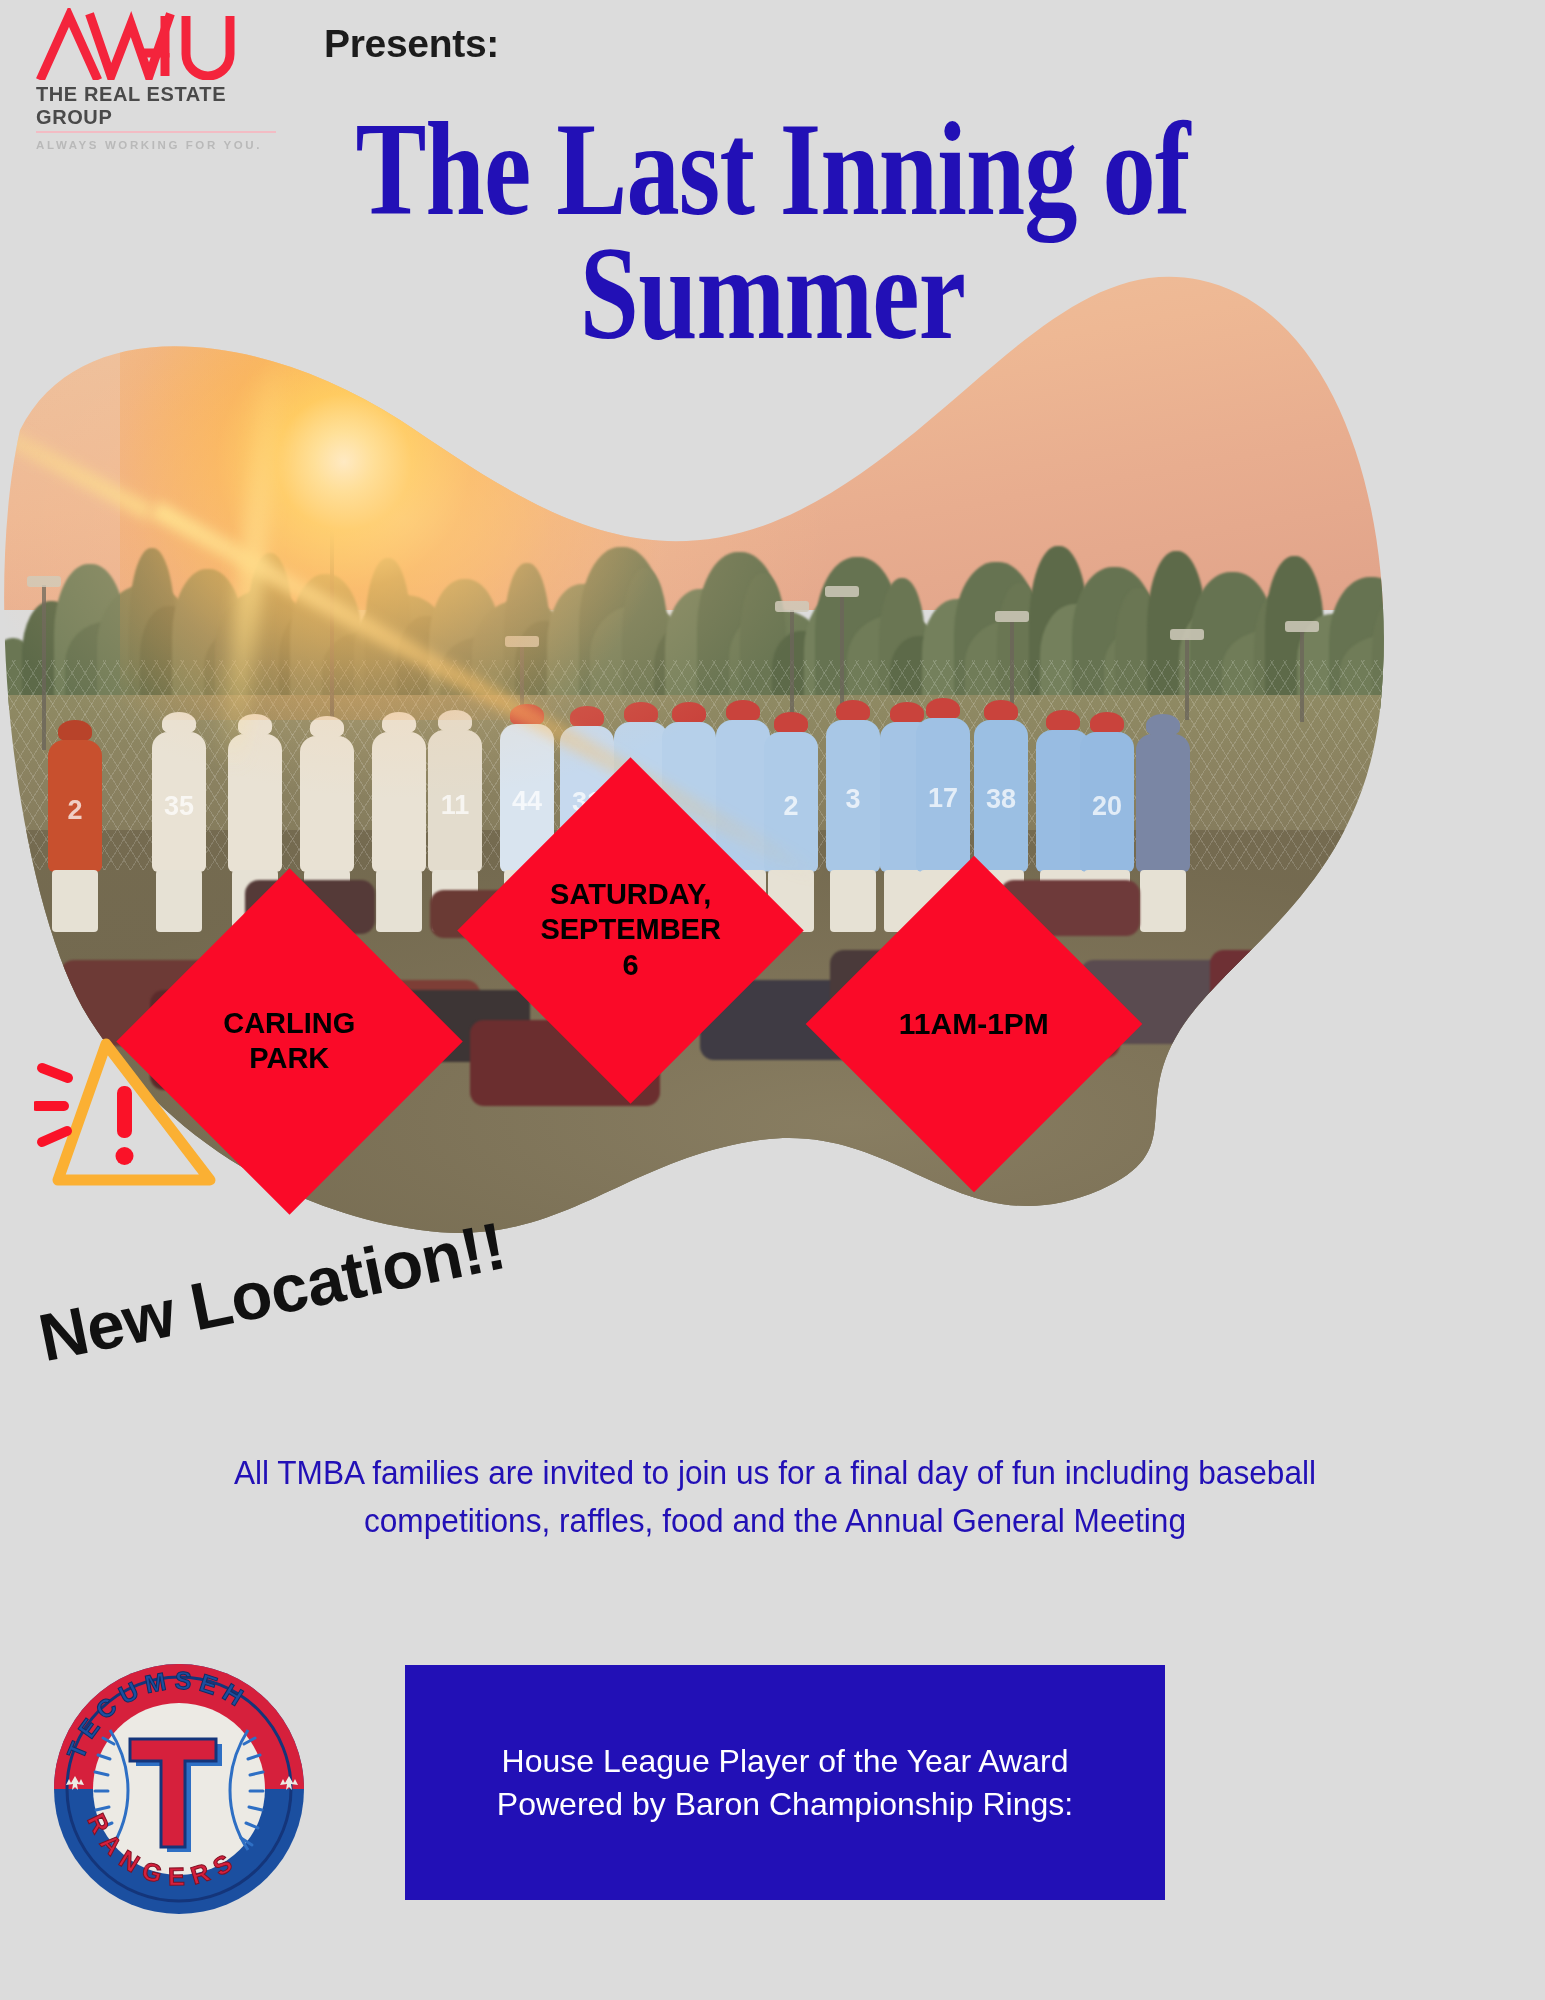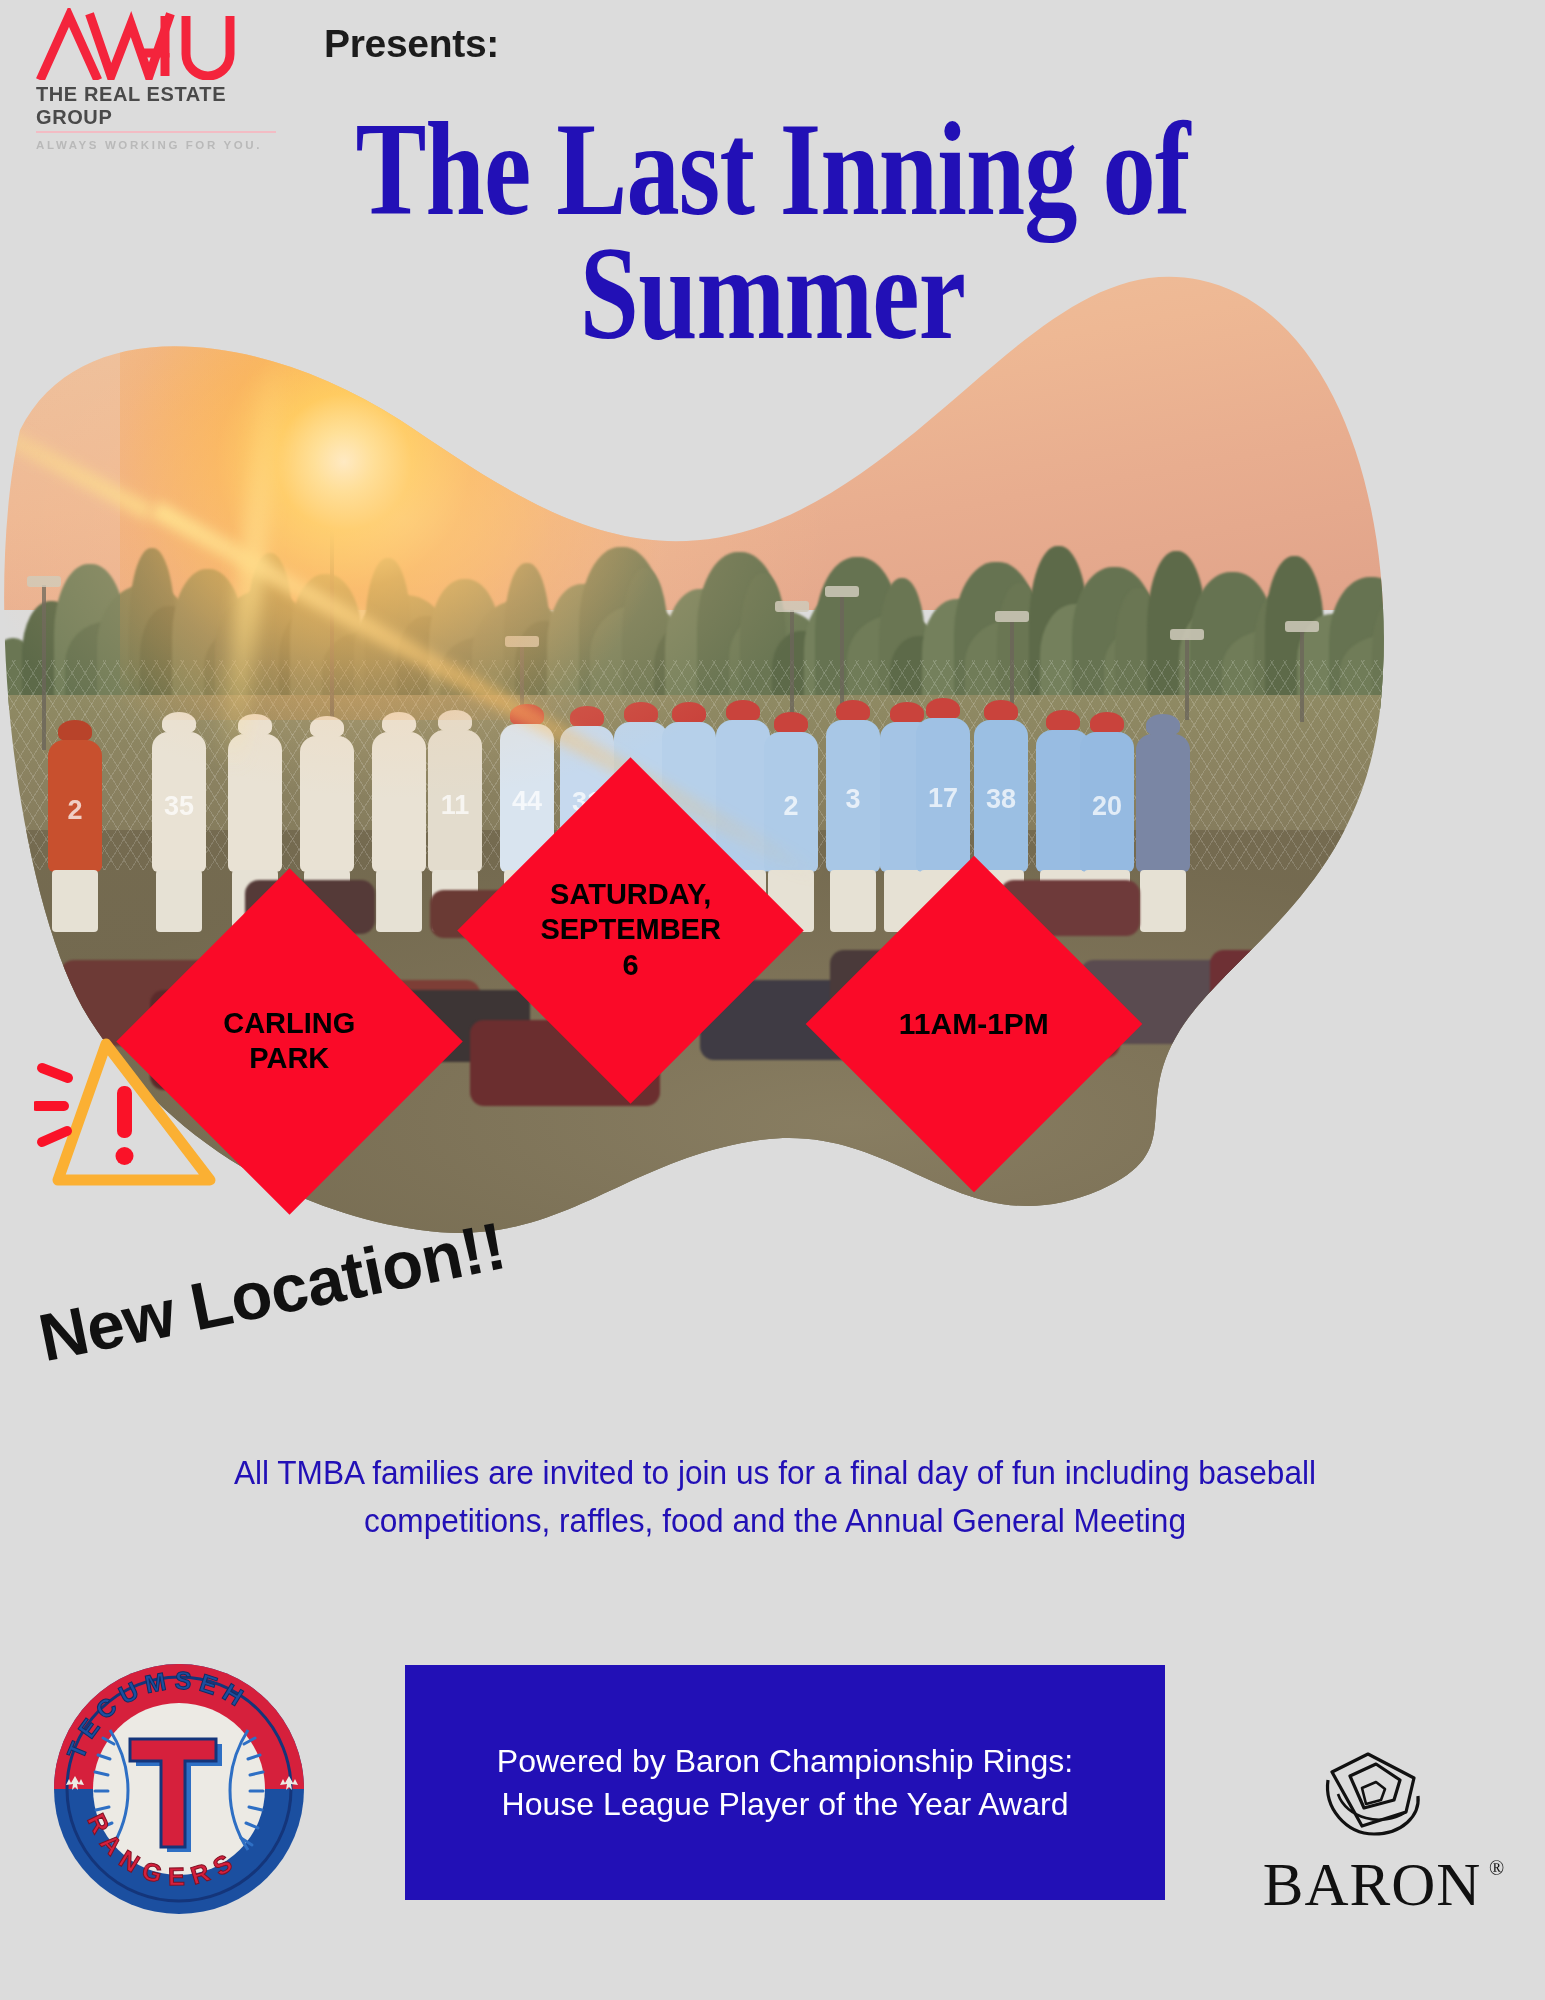--- a/index.html
+++ b/index.html
@@ -417,22 +417,22 @@
   <div class="diamond" style="left:855px;top:905px;width:238px;height:238px;">
     <span class="dtxt" style="font-size:30px;">11AM-1PM</span>
   </div>
 
   <div class="body-copy">
     <div>All TMBA families are invited to join us for a final day of fun including baseball</div>
     <div>competitions, raffles, food and the Annual General Meeting</div>
   </div>
 
   <div class="sponsor">
+    <div>House League Player of the Year Award</div>
     <div>Powered by Baron Championship Rings:</div>
-    <div>House League Player of the Year Award</div>
   </div>
 
   <div class="rangers">
     <svg width="262" height="262" viewBox="0 0 262 262">
       <defs>
         <path id="arcTop" d="M 31 131 A 100 100 0 0 1 231 131"></path>
         <path id="arcBot" d="M 35 131 A 96 96 0 0 0 227 131"></path>
       </defs>
       <circle cx="131" cy="131" r="125" fill="#1b4fa0"></circle>
       <path d="M 6 131 A 125 125 0 0 1 256 131 Z" fill="#d6203c"></path>
@@ -468,28 +468,14 @@
       <text font-family="Liberation Sans, sans-serif" font-size="25" font-weight="700" fill="#d6203c" stroke="#7d1022" stroke-width="1" letter-spacing="9">
         <textPath href="#arcBot" startOffset="10%">RANGERS</textPath>
       </text>
       <g fill="#eceae4">
         <path d="M18 127 l3 -6 l2 4 l4 -7 l4 7 l2 -4 l3 6 l-7 -1 l1 6 l-3 -3 l-3 3 l1 -6 z"></path>
         <path d="M232 127 l3 -6 l2 4 l4 -7 l4 7 l2 -4 l3 6 l-7 -1 l1 6 l-3 -3 l-3 3 l1 -6 z"></path>
       </g>
     </svg>
   </div>
 
-  <div class="baron">
-    <svg width="140" height="112" viewBox="0 0 140 112">
-      <g fill="none" stroke="#111" stroke-width="3.2" stroke-linejoin="round">
-        <path d="M26 38 C 22 66 44 92 72 92 C 100 92 118 74 116 54"></path>
-        <path d="M30 30 L66 12 L112 36 L104 70 L60 84 Z"></path>
-        <path d="M48 34 L74 22 L98 38 L92 58 L62 66 Z"></path>
-        <path d="M60 46 L74 40 L83 47 L79 58 L64 62 Z" stroke-width="2.6"></path>
-        <path d="M36 52 C 44 76 80 86 104 70" stroke-width="2.6"></path>
-      </g>
-    </svg>
-    <div class="bword">
-      <span>BARON</span><sup>®</sup>
-    </div>
-  </div>
 
 </div>
 
 </body></html>

